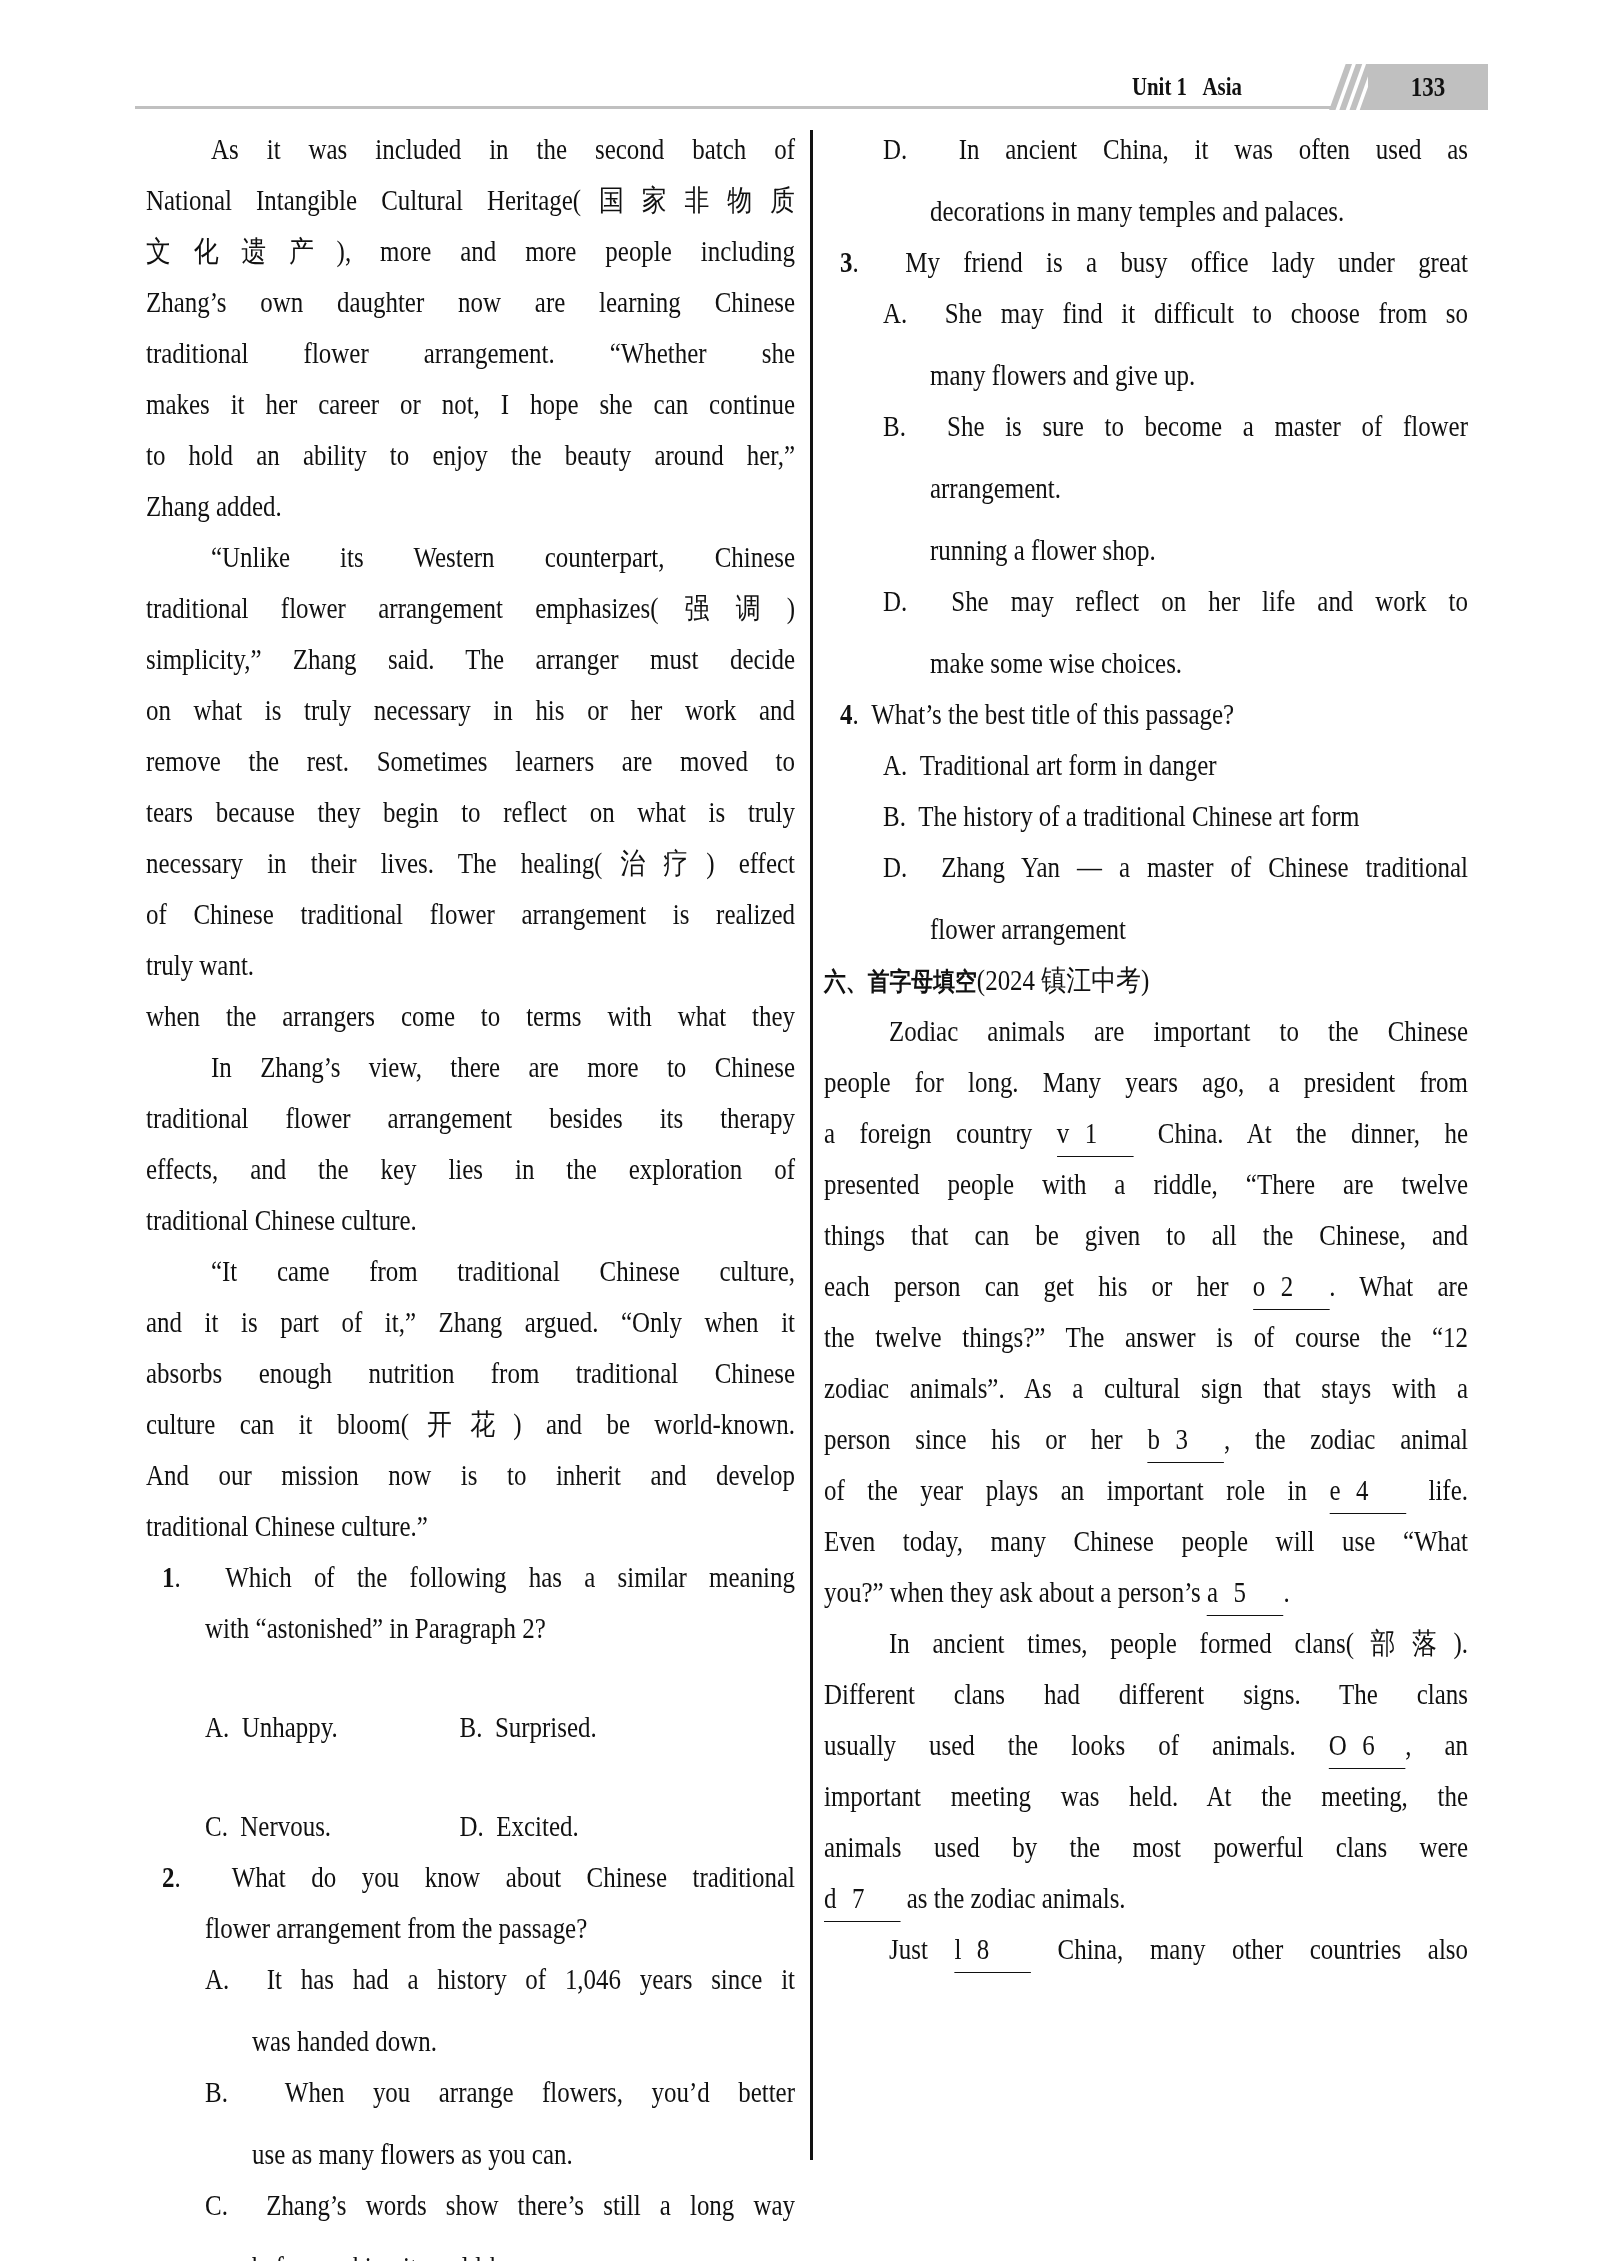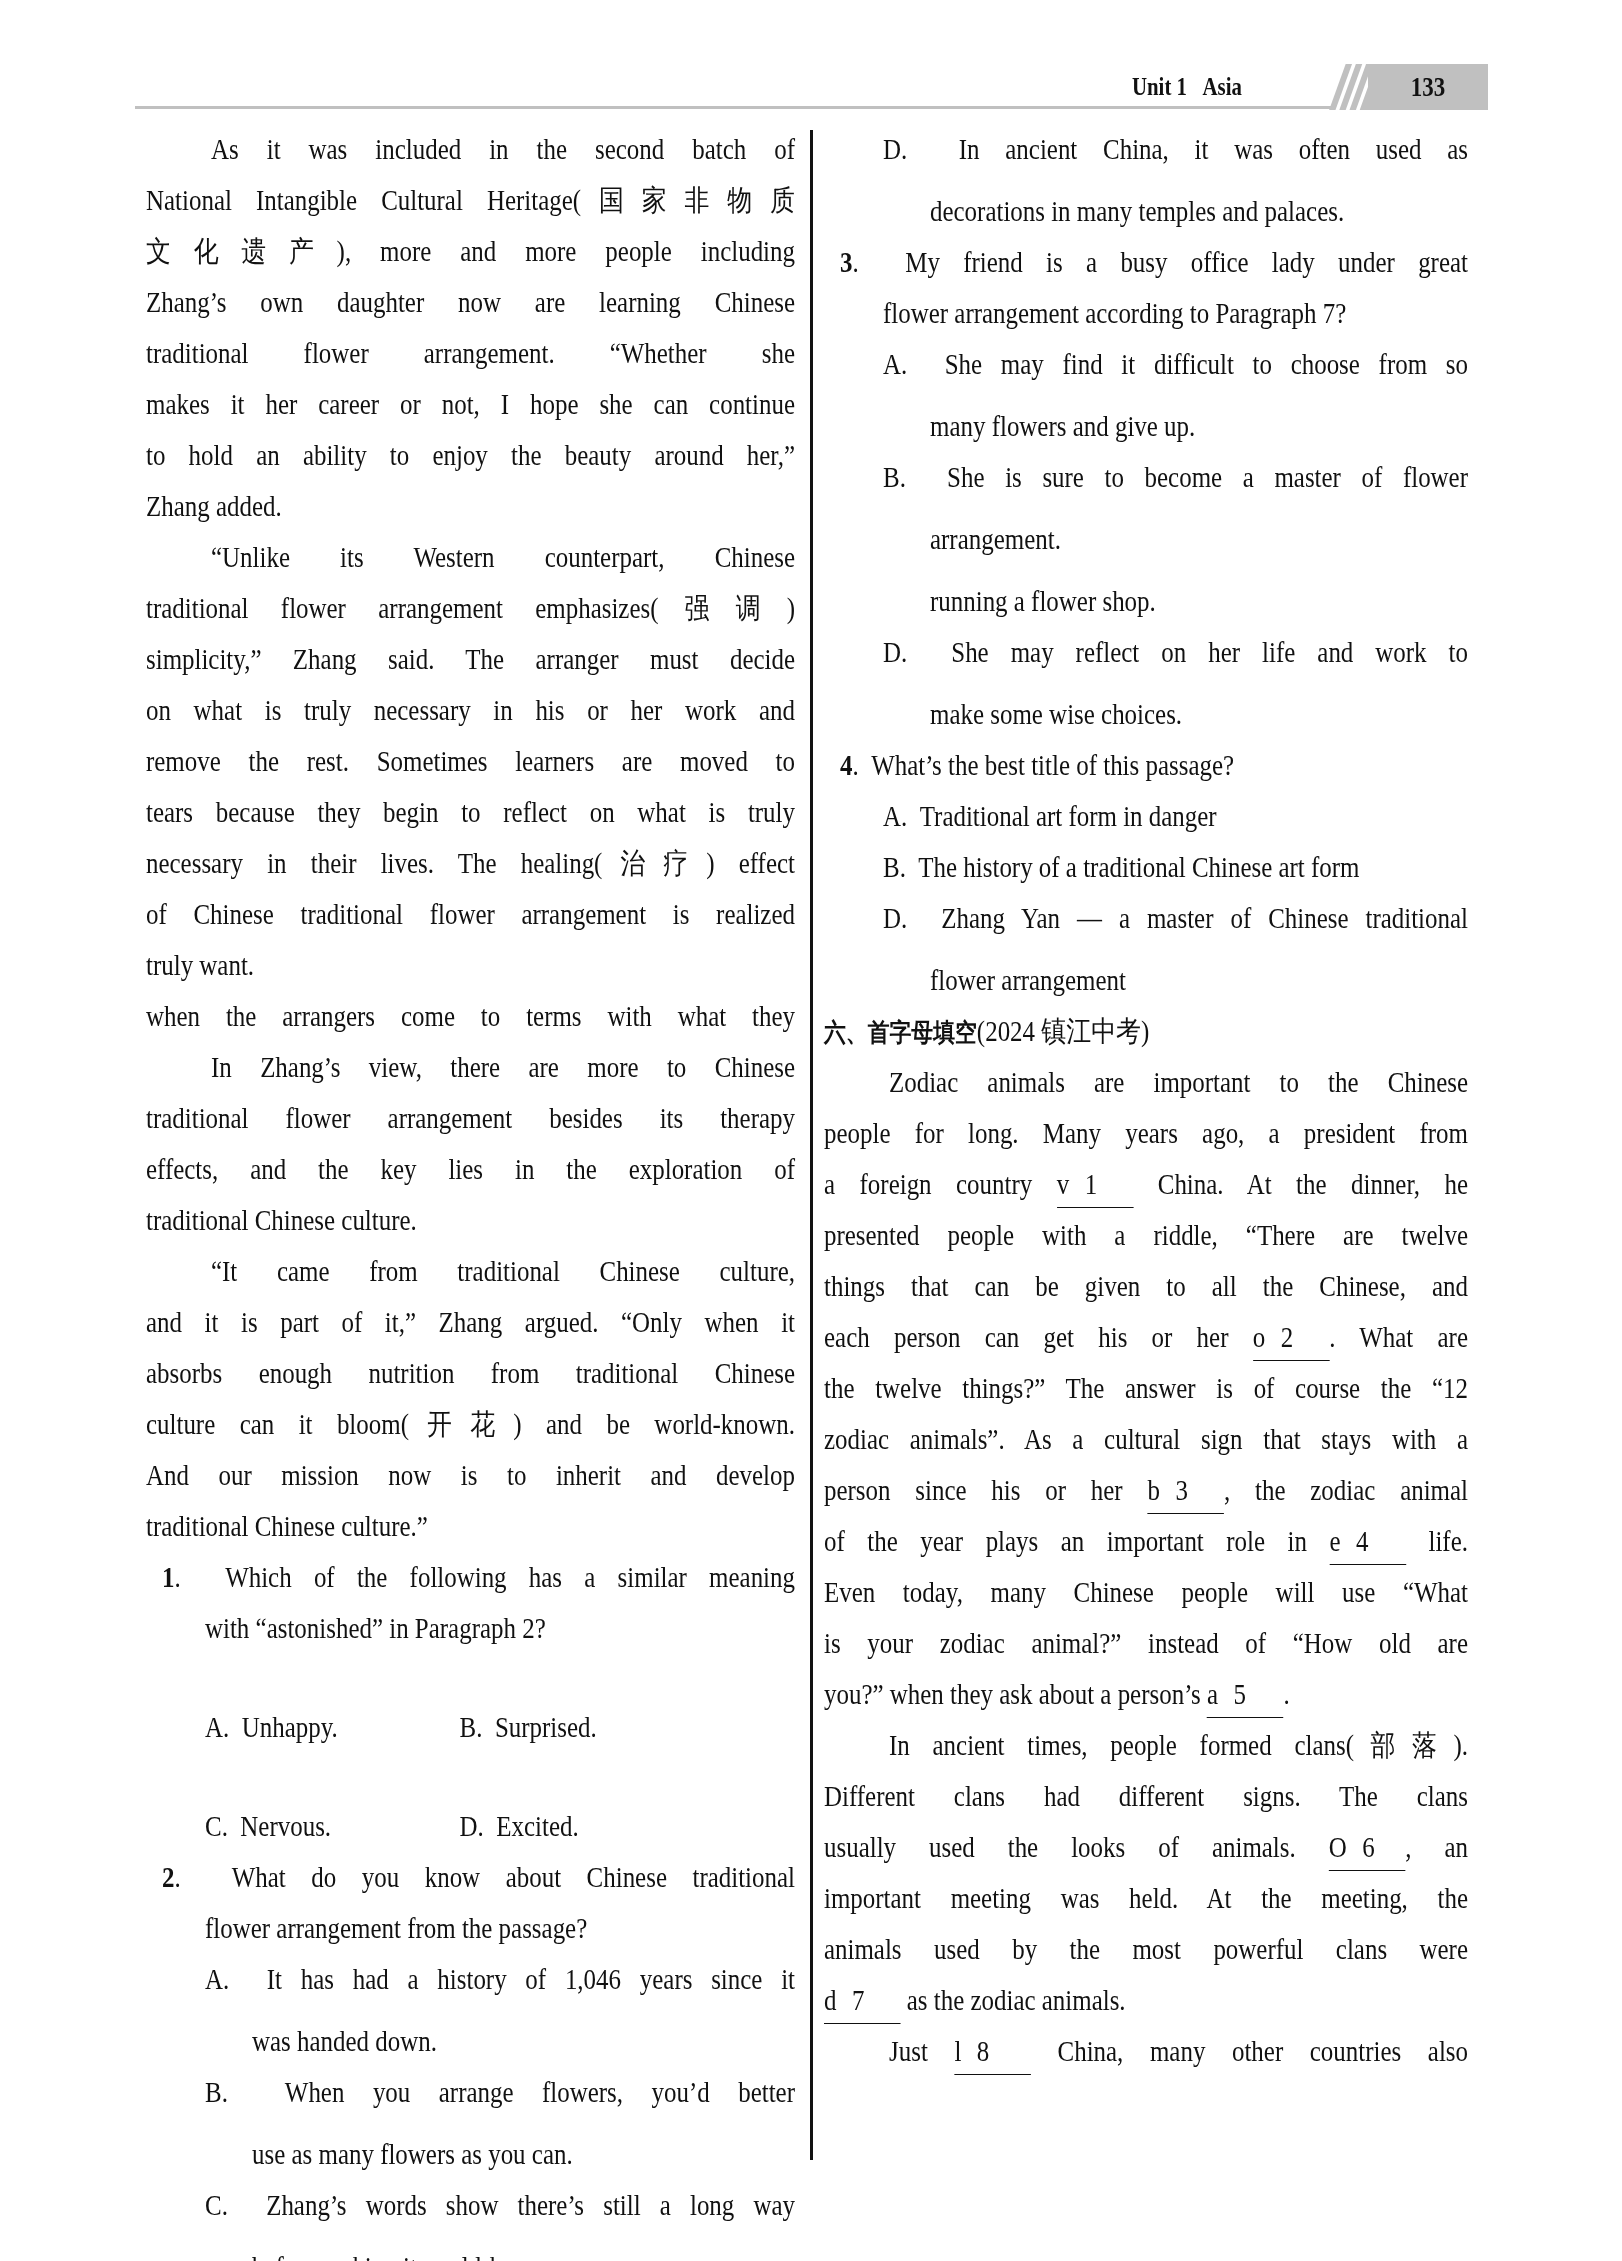--- a/index.html
+++ b/index.html
@@ -208,23 +208,20 @@
       <span class="t"><span>D.</span>&nbsp;&nbsp;<span>In ancient China, it was often used as</span></span>
     </div>
   <div class="ln opt-cont">
       <span class="t">decorations in many temples and palaces.</span>
     </div>
 
   <div>
     <div class="ln j q-num">
         <span class="t"><b class="qn">3</b>.&nbsp;&nbsp;<span>My friend is a busy office lady under great</span></span>
       </div>
-    <div class="ln q-cont">
-        <span class="t">flower arrangement according to Paragraph 7?</span>
-      </div>
     <div class="ln j opt">
         <span class="t"><span>A.</span>&nbsp;&nbsp;<span>She may find it difficult to choose from so</span></span>
       </div>
     <div class="ln opt-cont">
         <span class="t">many flowers and give up.</span>
       </div>
     <div class="ln j opt">
         <span class="t"><span>B.</span>&nbsp;&nbsp;<span>She is sure to become a master of flower</span></span>
       </div>
     <div class="ln opt-cont">
@@ -290,23 +287,20 @@
       </div>
     <div class="ln j">
         <span class="t"><span>person since his or her </span><span class="blank"><span>b</span><span class="num">3</span></span><span>, the zodiac animal</span></span>
       </div>
     <div class="ln j">
         <span class="t"><span>of the year plays an important role in </span><span class="blank"><span>e</span><span class="num">4</span></span><span> life.</span></span>
       </div>
     <div class="ln j">
         <span class="t">Even today, many Chinese people will use “What</span>
       </div>
-    <div class="ln j">
-        <span class="t">is your zodiac animal?” instead of “How old are</span>
-      </div>
     <div class="ln">
         <span class="t"><span>you?” when they ask about a person’s </span><span class="blank"><span>a</span><span class="num">5</span></span><span>.</span></span>
       </div>
   </div>
   <div>
     <div class="ln j ind1">
         <span class="t">In ancient times, people formed clans(部落).</span>
       </div>
     <div class="ln j">
         <span class="t">Different clans had different signs. The clans</span>

